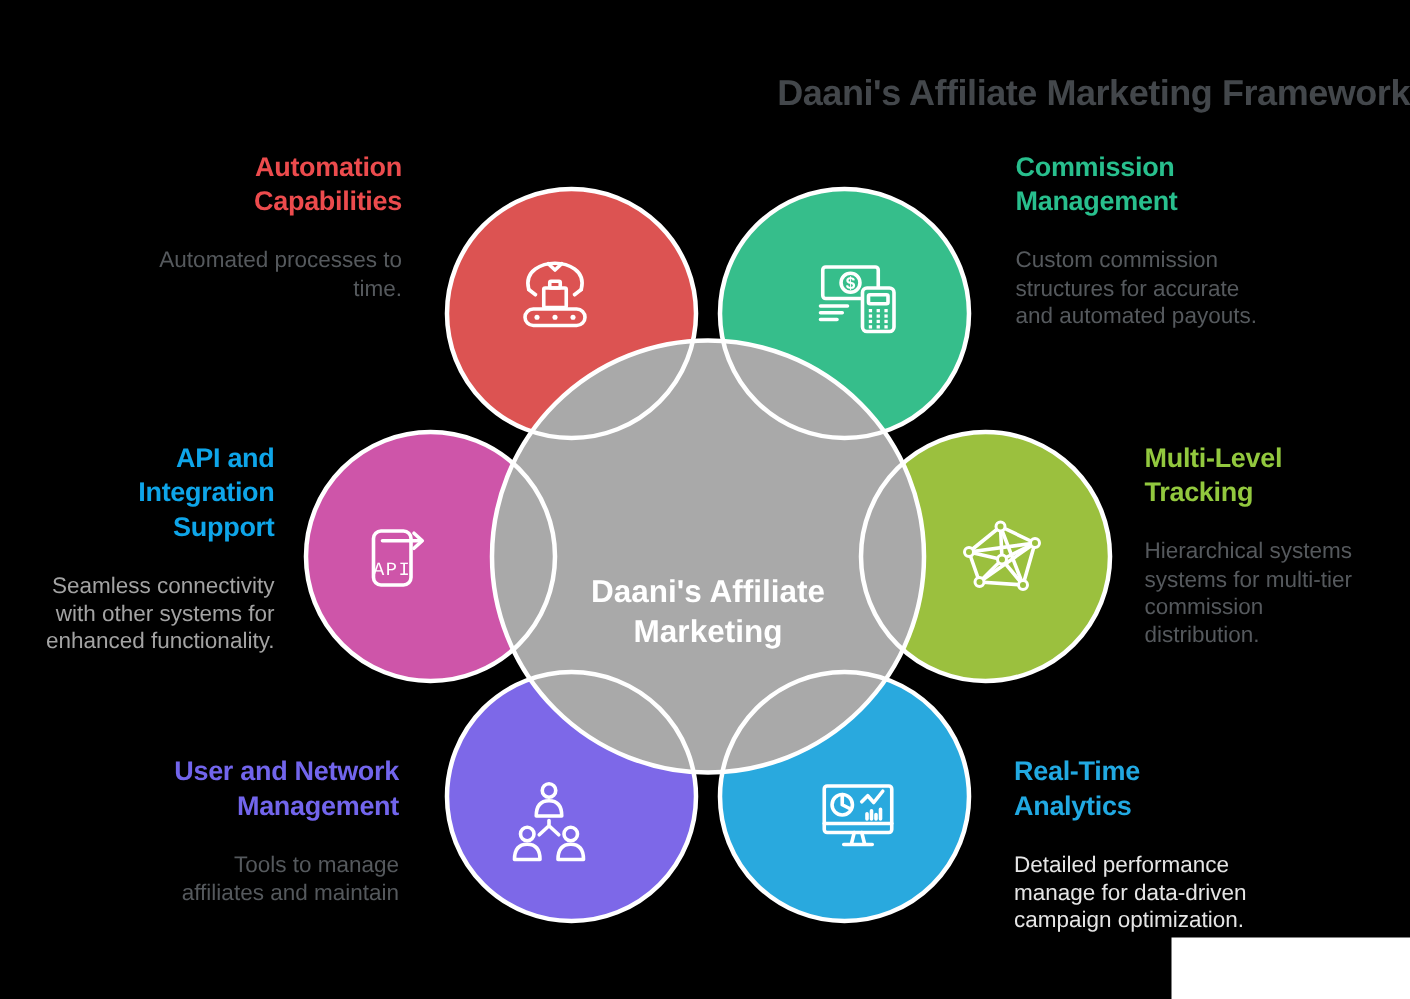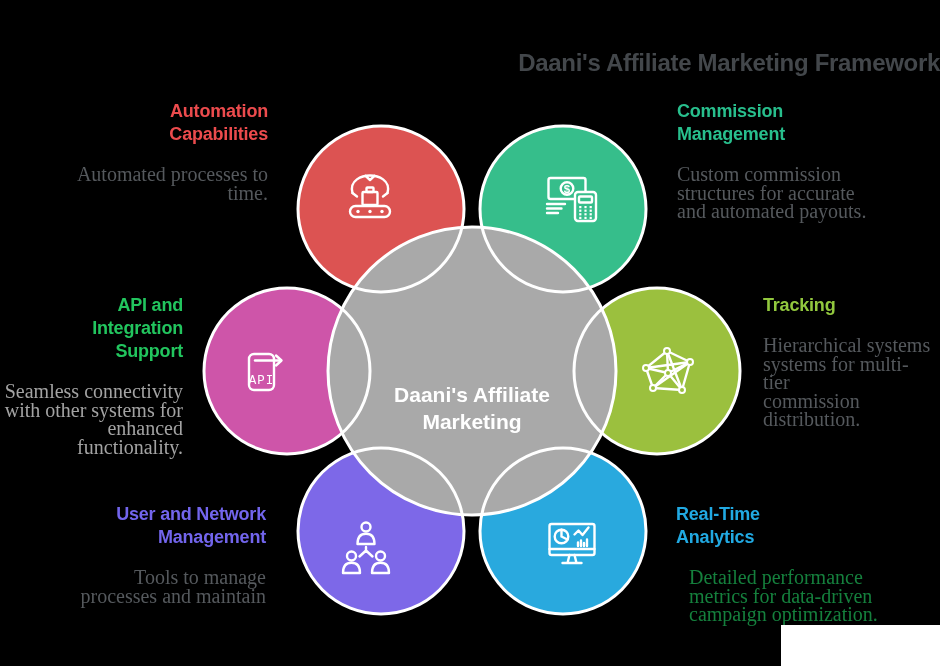--- a/index.html
+++ b/index.html
@@ -26,21 +26,21 @@
   .label-block.align-right { text-align: right; }
   .label-block.align-left { text-align: left; }
   .label-block h2 {
     margin: 0 0 19px 0;
     font-size: 18px;
     line-height: 23px;
     font-weight: bold;
     letter-spacing: -0.2px;
   }
   .label-block h2 span { display: block; }
-  .label-block p { margin: 0; font-size: 20px; line-height: 18.5px; font-family: Liberation Serif, serif; }
+  .label-block p { margin: 0; font-size: 15px; line-height: 18.5px; }
   .label-block p span { display: block; }
   .center-label {
     position: absolute;
     left: 357px;
     top: 344px;
     width: 230px;
     text-align: center;
     font-size: 21px;
     line-height: 27px;
     font-weight: bold;
@@ -185,62 +185,63 @@
       <span>Management</span>
     </h2>
     <p style="color: rgb(85, 89, 93);">
       <span>Custom commission</span>
       <span>structures for accurate</span>
       <span>and automated payouts.</span>
     </p>
   </div>
 
   <div class="label-block align-right" style="right:757px; top:294px; width:180px;">
-    <h2 style="color: #22c55e;">
+    <h2 style="color: #0ea5e9;">
       <span>API and</span>
       <span>Integration</span>
       <span>Support</span>
     </h2>
     <p style="color: #a3a3a3;">
       <span>Seamless connectivity</span>
       <span>with other systems for</span>
       <span>enhanced functionality.</span>
     </p>
   </div>
 
   <div class="label-block align-left" style="left:763px; top:294px; width:170px;">
     <h2 style="color: rgb(146, 200, 62);">
+      <span>Multi-Level</span>
       <span>Tracking</span>
     </h2>
     <p style="color: rgb(85, 89, 93);">
       <span>Hierarchical systems</span>
       <span>systems for multi-tier</span>
       <span>commission</span>
       <span>distribution.</span>
     </p>
   </div>
 
   <div class="label-block align-right" style="right:674px; top:503px; width:220px;">
     <h2 style="color: rgb(114, 101, 236);">
       <span>User and Network</span>
       <span>Management</span>
     </h2>
     <p style="color: rgb(85, 89, 93);">
       <span>Tools to manage</span>
-      <span>processes and maintain</span>
+      <span>affiliates and maintain</span>
     </p>
   </div>
 
   <div class="label-block align-left" style="left:676px; top:503px; width:210px;">
     <h2 style="color: rgb(33, 169, 226);">
       <span>Real-Time</span>
       <span>Analytics</span>
     </h2>
-    <p style="color: #15803d; margin-left: 13px;">
+    <p style="color: #e5e5e5;">
       <span>Detailed performance</span>
-      <span>metrics for data-driven</span>
+      <span>manage for data-driven</span>
       <span>campaign optimization.</span>
     </p>
   </div>
 
   <div class="white-box"></div>
 
 </div>
 
 </body></html>

